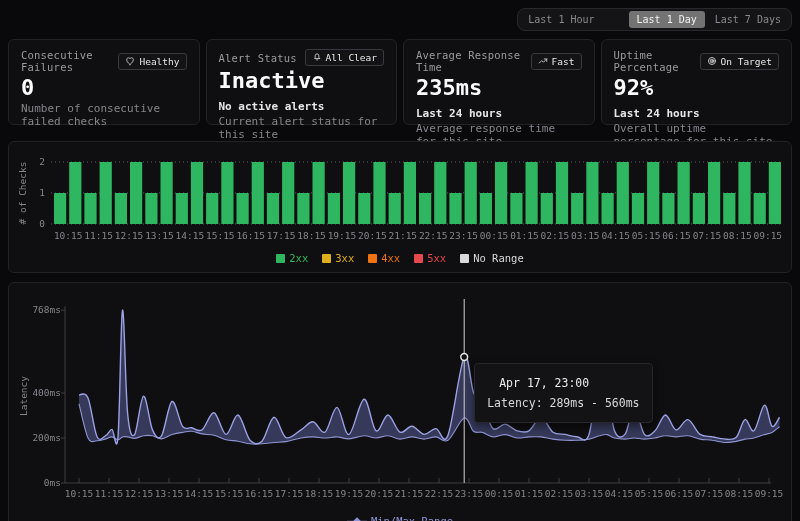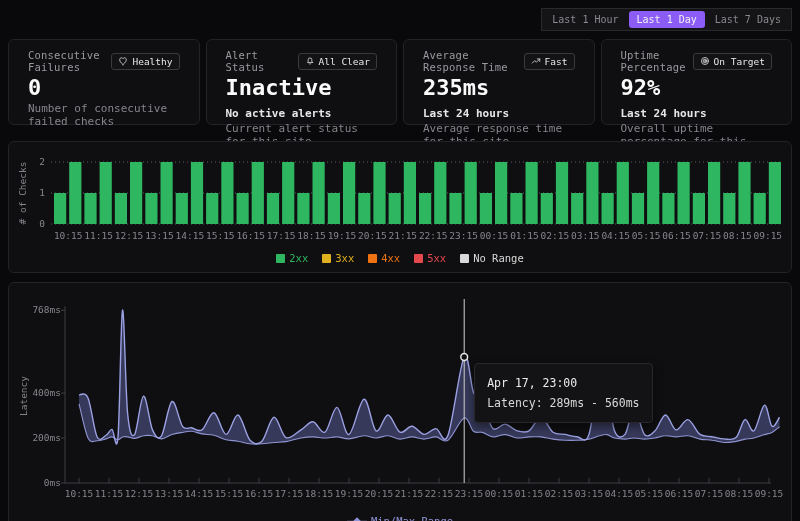--- a/index.html
+++ b/index.html
@@ -1,41 +1,41 @@
 <!DOCTYPE html>
 <html><head>
 <meta charset="utf-8">
 <style>
   * { margin:0; padding:0; box-sizing:border-box; }
   html,body { width:800px; height:521px; background:#09090b; overflow:hidden;
     font-family:"DejaVu Sans Mono","Liberation Mono",monospace; }
   .topbar { display:flex; justify-content:flex-end; padding:8px 8px 0 8px; }
-  .btn-group { display:flex; background:#141416; border:1px solid #29292d; border-radius:0; padding:2px; gap:2px; }
+  .btn-group { display:flex; background:#141416; border:1px solid #29292d; border-radius:8px; padding:2px; gap:2px; }
   .btn-group button { background:transparent; border:none; color:#8a8a90; font:10px "DejaVu Sans Mono",monospace;
     padding:3px 8px; border-radius:3px; cursor:pointer; white-space:nowrap; }
-  .btn-group button.active { background:#8b5cf6; color:#f2f2f2; }
+  .btn-group button.active { background:#737373; color:#f2f2f2;margin-left:24px; }
   .stats { display:flex; gap:6px; margin:8px 8px 0 8px; }
-  .card { flex:1; background:#0f0f11; border:1px solid #232327; border-radius:6px; padding:9px 19px; height:86px; }
+  .card { flex:1; background:#0f0f11; border:1px solid #232327; border-radius:6px; padding:9px 12px; height:86px; }
   .card-head { display:flex; justify-content:space-between; align-items:center; }
   .card-title { font-size:10.5px; color:#9a9aa0; letter-spacing:.2px; }
   .badge { display:inline-flex; align-items:flex-start; gap:4px; border:1px solid #39393f; border-radius:3px;
     padding:2px 6px; font-size:9.5px; color:#e8e8e8; background:#131316; white-space:nowrap; }
   .badge svg { width:10px; height:10px; stroke:#d8d8d8; fill:none; stroke-width:2; stroke-linecap:round; stroke-linejoin:round; }
   .card-value { font-size:22px; font-weight:bold; color:#fbfbfb; margin-top:3px; line-height:1.1; }
   .card-sub { font-size:11px; font-weight:bold; color:#e6e6e6; margin-top:7px; }
   .card-desc { font-size:11px; color:#85858c; margin-top:2px; }
   .panel { position:relative; margin:0 8px; background:#0f0f11; border:1px solid #232327; border-radius:6px; padding:8px 8px 4px 8px; }
   .panel-bars { margin-top:16px; }
   .panel-latency { margin-top:9px; }
   .legend { display:flex; justify-content:center; align-items:center; gap:14px; padding:2px 0 4px 0; }
   .legend-item { display:inline-flex; align-items:center; gap:4px; font-size:10.5px; cursor:pointer; }
   .legend-swatch { width:9px; height:9px; display:inline-block; border-radius:1px; }
   .tooltip { position:absolute; background:#131315; border:1px solid #28282c; border-radius:4px;
     padding:9px 12px; font-size:11.5px; color:#d9d9d9; line-height:1.75; white-space:nowrap; box-shadow:0 3px 10px rgba(0,0,0,.5); }
-  .tooltip .tt-title { color:#ececec; }
+  .tooltip .tt-title { color:#ececec;margin-left:12px; }
   svg text { font-family:"DejaVu Sans Mono","Liberation Mono",monospace; }
 </style>
 </head>
 <body>
 
 <div class="topbar">
   <div class="btn-group">
     <button>Last 1 Hour</button>
     <button class="active">Last 1 Day</button>
     <button>Last 7 Days</button>

